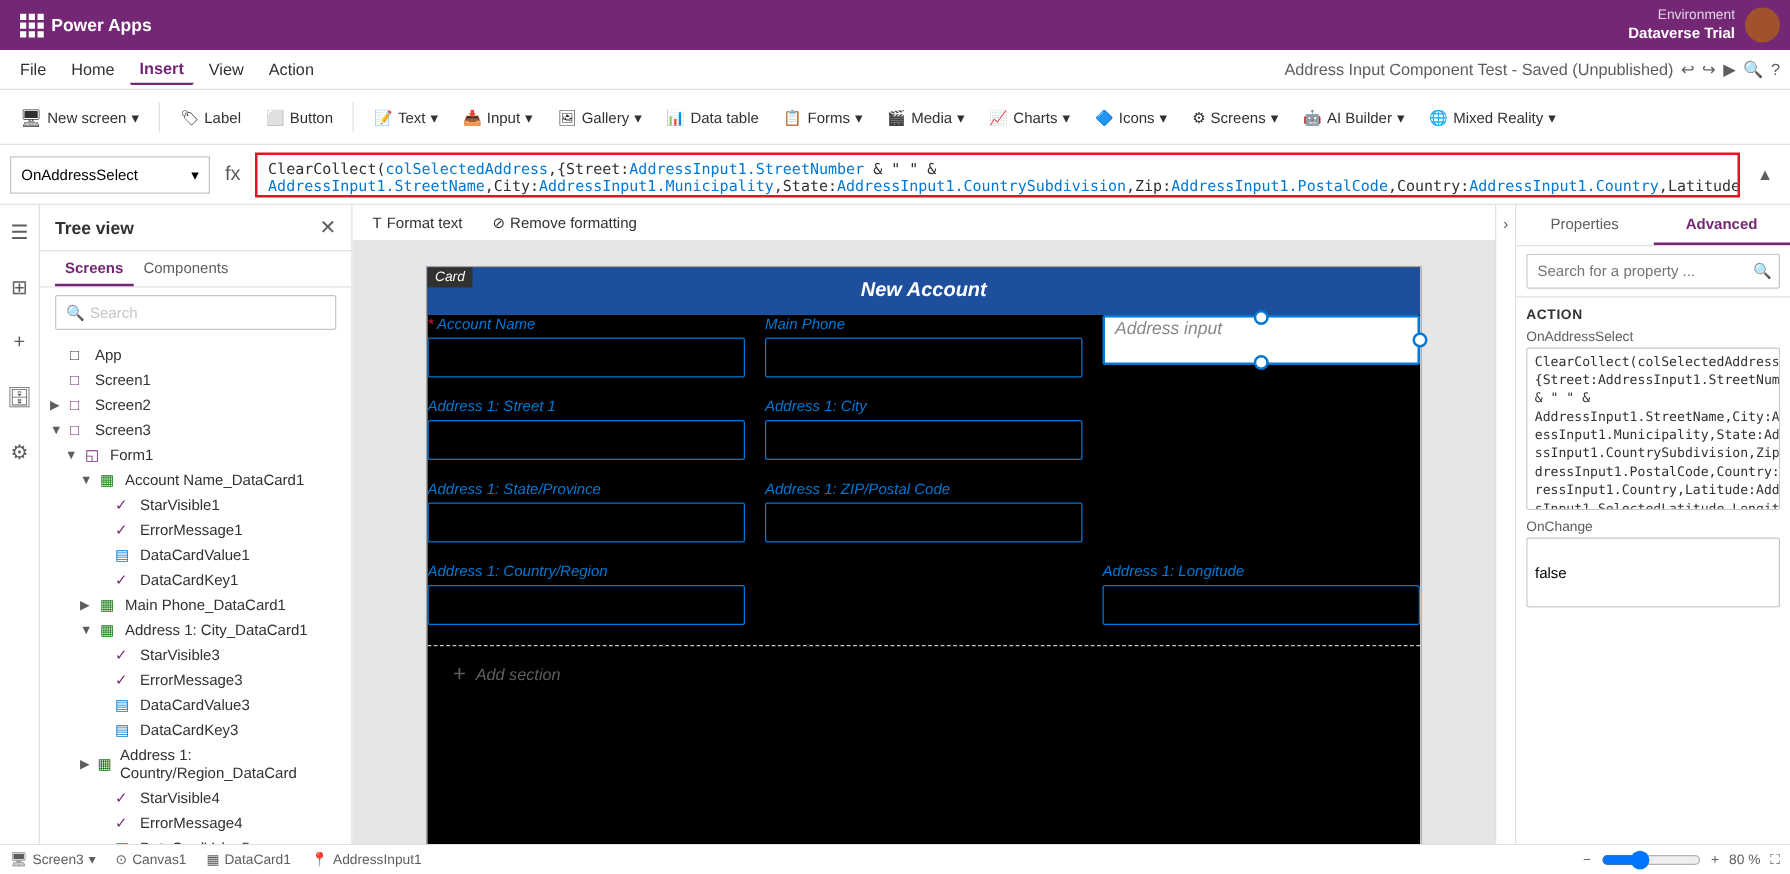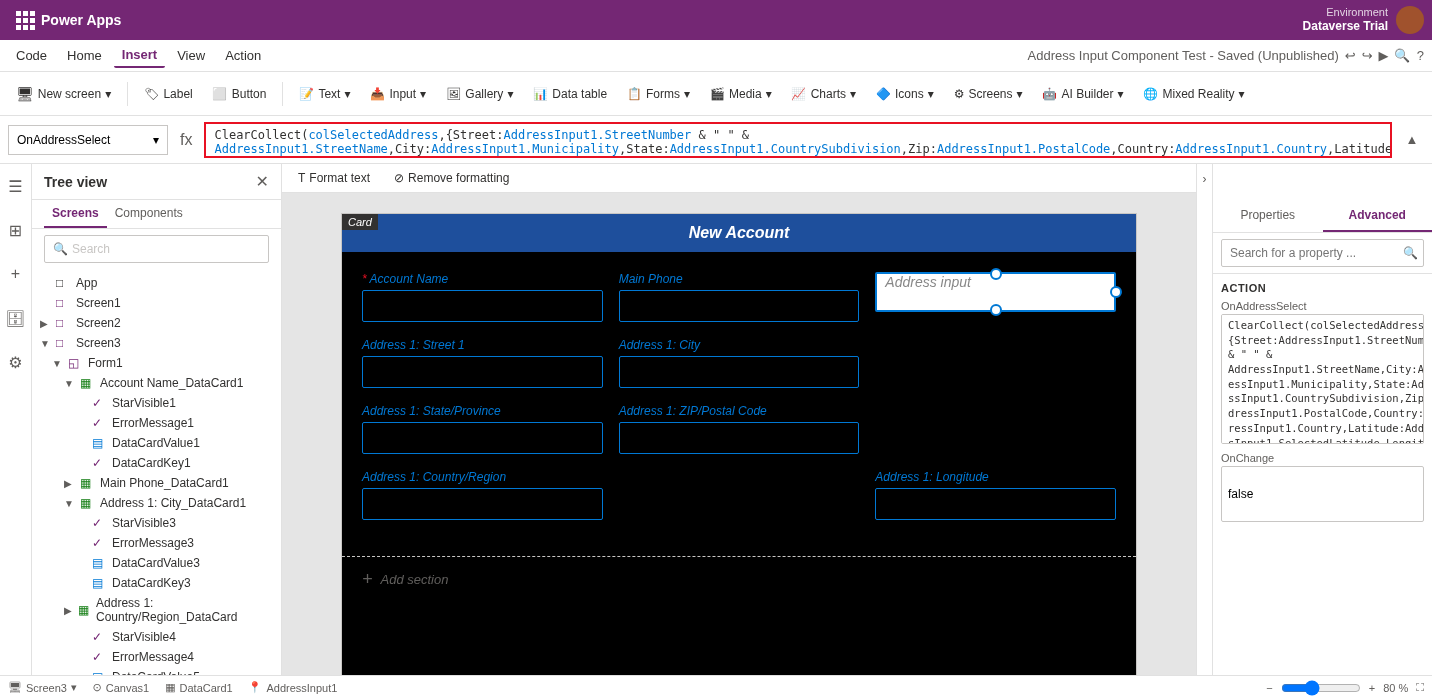--- a/index.html
+++ b/index.html
@@ -85,36 +85,36 @@
     .tree-icon-data { color: #0078d4; }
 
     
     .canvas-area { flex: 1; background: #e5e5e5; overflow: auto; position: relative; display: flex; flex-direction: column; }
     .canvas-toolbar { background: white; display: flex; align-items: center; padding: 4px 8px; gap: 8px; border-bottom: 1px solid #e1e1e1; }
     .canvas-toolbar-btn { display: flex; align-items: center; gap: 4px; padding: 3px 8px; font-size: 12px; color: #323130; cursor: pointer; border-radius: 2px; }
     .canvas-content { flex: 1; display: flex; justify-content: center; padding: 20px; }
     .card-badge { position: absolute; top: 0; left: 0; background: #323130; color: white; font-size: 11px; padding: 2px 6px; }
     .form-card { width: 796px; background: #000000; border: 1px solid #c8c6c4; position: relative; font-style: italic; }
     .form-header { background: #1e4f9c; color: white; text-align: center; padding: 10px; font-size: 16px; font-weight: 600; }
-    .form-body { padding: 20px; }
+    .form-body { }
     .form-field { display: flex; flex-direction: column; gap: 4px; }
     .form-label { font-size: 12px; color: #0078d4; }
     .form-input { height: 32px; border: 1px solid #0078d4; border-radius: 2px; padding: 0 8px; font-size: 13px; }
     .form-input.address-input { border: 2px solid #0078d4; background: white; display: flex; align-items: flex-start; color: #605e5c; font-size: 14px; position: relative; }
     .address-handle { position: absolute; top: 50%; right: -8px; transform: translateY(-50%); width: 12px; height: 12px; border-radius: 50%; background: white; border: 2px solid #0078d4; }
     .address-handle-top { position: absolute; top: -6px; left: 50%; transform: translateX(-50%); width: 12px; height: 12px; border-radius: 50%; background: white; border: 2px solid #0078d4; }
     .address-handle-bottom { position: absolute; bottom: -6px; left: 50%; transform: translateX(-50%); width: 12px; height: 12px; border-radius: 50%; background: white; border: 2px solid #0078d4; }
     .add-section { display: flex; align-items: center; gap: 8px; padding: 12px 20px; color: #605e5c; cursor: pointer; border-top: 1px dashed #c8c6c4; }
 
     
     .right-collapse { width: 16px; background: white; border-left: 1px solid #e1e1e1; display: flex; align-items: flex-start; justify-content: center; padding-top: 8px; }
 
     
     .props-panel { width: 220px; background: white; border-left: 1px solid #e1e1e1; display: flex; flex-direction: column; overflow: hidden; }
-    .props-tabs { display: flex; border-bottom: 1px solid #e1e1e1; margin-top: 36px; }
+    .props-tabs { display: flex; border-bottom: 1px solid #e1e1e1; }
     .props-tab { flex: 1; padding: 8px 4px; text-align: center; font-size: 12px; color: #605e5c; cursor: pointer; border-bottom: 2px solid transparent; }
     .props-tab.active { color: #742774; border-bottom: 2px solid #742774; font-weight: 600; }
     .props-search { padding: 6px 8px; border-bottom: 1px solid #e1e1e1; }
     .props-search-input { width: 100%; height: 28px; border: 1px solid #c8c6c4; border-radius: 2px; padding: 0 8px; font-size: 12px; }
     .props-content { flex: 1; overflow-y: auto; padding: 8px; }
     .props-section { margin-bottom: 12px; }
     .props-section-title { font-size: 11px; font-weight: 600; color: #323130; text-transform: uppercase; margin-bottom: 6px; letter-spacing: 0.5px; }
     .props-field { margin-bottom: 8px; }
     .props-field-label { font-size: 11px; color: #605e5c; margin-bottom: 2px; }
     .props-field-value { font-size: 12px; border: 1px solid #c8c6c4; padding: 20px 6px; border-radius: 2px; background: white; min-height: 24px; }
@@ -150,21 +150,21 @@
   <div class="top-bar-right">
     <div class="env-label">
       <div class="env-title">Environment</div>
       <div class="env-name">Dataverse Trial</div>
     </div>
     <div class="avatar"></div>
   </div>
 </div>
 
 <div class="menu-bar">
-  <span class="menu-item">Code</span>
+  <span class="menu-item">File</span>
   <span class="menu-item">Home</span>
   <span class="menu-item active">Insert</span>
   <span class="menu-item">View</span>
   <span class="menu-item">Action</span>
   <div class="menu-bar-right">
     <span>Address Input Component Test - Saved (Unpublished)</span>
     <span style="cursor:pointer;">↩</span>
     <span style="cursor:pointer;">↪</span>
     <span style="cursor:pointer;">▶</span>
     <span style="cursor:pointer;">🔍</span>

